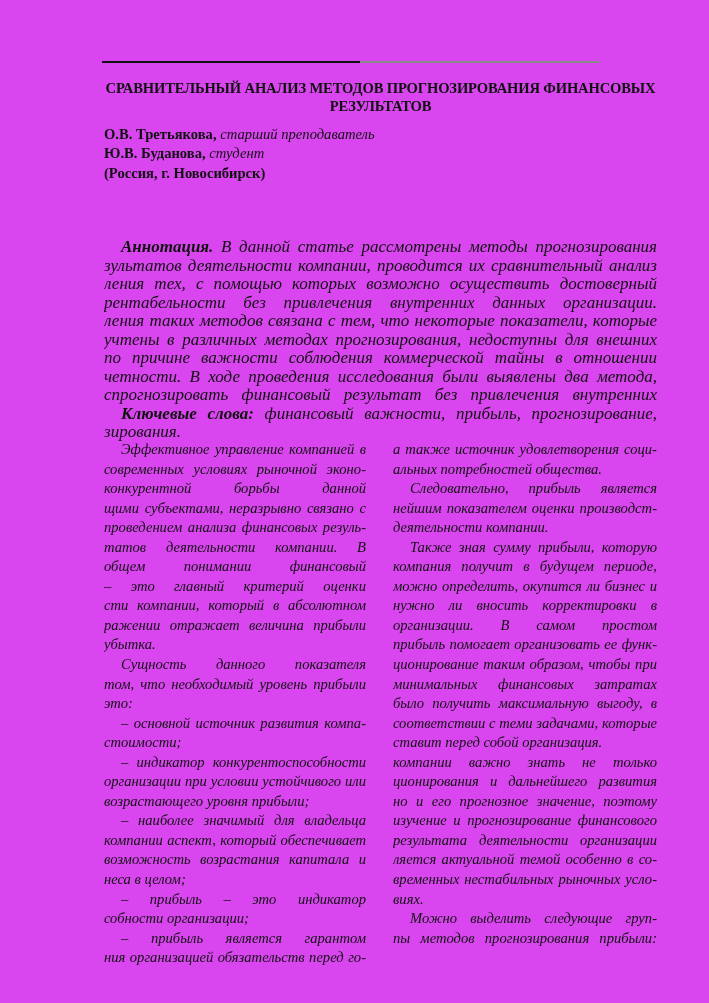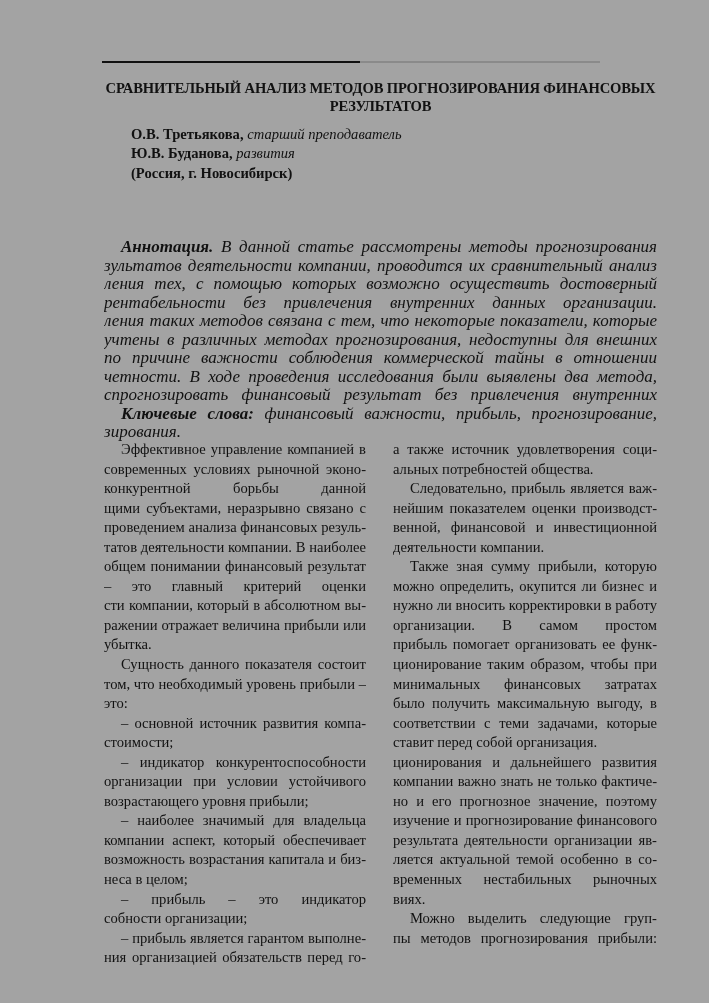--- a/index.html
+++ b/index.html
@@ -1,42 +1,42 @@
 <!DOCTYPE html>
 <html><head>
 <meta charset="utf-8">
 <style>
   html, body { margin: 0; padding: 0; background: #ffffff; }
   body { width: 709px; height: 1003px; position: relative; overflow: hidden; color: #111; }
-  .page { position: absolute; left: 0; top: 0; width: 709px; height: 1003px; background: #a3a3a3; }
+  .page { position: absolute; left: 0; top: 0; width: 709px; height: 1003px; background: #d946ef; }
   .rule { position: absolute; top: 61px; height: 2px; }
   .rule-dark { left: 102px; width: 258px; background: #111; }
   .rule-gray { left: 360px; width: 240px; background: #8a8a8a; }
 
   .title { position: absolute; left: 104px; width: 553px; top: 80px;
     font-family: "Liberation Serif", serif; font-weight: bold; font-size: 14.6px;
     line-height: 17.5px; text-align: center; letter-spacing: -0.15px; }
   .title div { white-space: nowrap; }
 
   .authors { position: absolute; left: 104px; top: 125px; width: 560px;
     font-family: "Liberation Serif", serif; font-size: 14.6px; line-height: 19.4px; }
-  .authors .line { white-space: nowrap; margin-left: 27px; }
+  .authors .line { white-space: nowrap; }
   .b { font-weight: bold; }
   .i { font-style: italic; }
 
   .abstract { position: absolute; left: 104px; top: 238px; width: 553px;
     font-family: "Liberation Serif", serif; font-style: italic; font-size: 17px; line-height: 18.55px; }
   .jl { display: block; text-align: justify; text-align-last: justify; white-space: nowrap; overflow: hidden; height: 18.55px; }
   .abstract .jl { white-space: normal; }
   .last { text-align-last: left; }
   .ind { text-indent: 17px; }
 
   .col { position: absolute; top: 440px; font-family: "Liberation Serif", serif;
     font-size: 14.6px; line-height: 19.55px; }
-  .col .jl { height: 19.55px; white-space: normal; }
+  .col .jl { height: 19.55px; white-space: normal; font-style: italic; }
   .col-left { left: 104px; width: 262px; }
   .col-right { left: 393px; width: 264px; }
 </style>
 </head>
 <body>
 
 <div class="page">
   <div class="rule rule-dark"></div>
   <div class="rule rule-gray"></div>
 
@@ -45,21 +45,21 @@
     <div>РЕЗУЛЬТАТОВ</div>
   </div>
 
   <div class="authors">
     <div class="line">
       <span class="b">О.В. Третьякова,</span>
       <span class="i">старший преподаватель</span>
     </div>
     <div class="line">
       <span class="b">Ю.В. Буданова,</span>
-      <span class="i">развития</span>
+      <span class="i">студент</span>
     </div>
     <div class="line b">(Россия, г. Новосибирск)</div>
   </div>
 
   <div class="abstract">
     <span class="jl ind"><span class="b">Аннотация.</span> <span>В данной статье рассмотрены методы прогнозирования финансовых ре-</span></span>
     <span class="jl">зультатов деятельности компании, проводится их сравнительный анализ с целью выяв-</span>
     <span class="jl">ления тех, с помощью которых возможно осуществить достоверный прогноз прибыли и</span>
     <span class="jl">рентабельности без привлечения внутренних данных организации.  Необходимость выде-</span>
     <span class="jl">ления таких методов связана с тем, что некоторые показатели, которые должны быть</span>
@@ -98,34 +98,34 @@
       <span class="jl ind">– прибыль – это индикатор кредитоспо-</span>
       <span class="jl last">собности организации;</span>
       <span class="jl ind">– прибыль является гарантом выполне-</span>
       <span class="jl">ния организацией обязательств перед го-</span>
     </div>
   <div class="col col-right" id="col-right">
       <span class="jl">а также источник удовлетворения соци-</span>
       <span class="jl last">альных потребностей общества.</span>
       <span class="jl ind">Следовательно, прибыль является важ-</span>
       <span class="jl">нейшим показателем оценки производст-</span>
-      <span class="jl">венной, финансовой и инвестиционной</span>
       <span class="jl last">деятельности компании.</span>
       <span class="jl ind">Также зная сумму прибыли, которую</span>
+      <span class="jl">компания получит в будущем периоде,</span>
       <span class="jl">можно определить, окупится ли бизнес и</span>
       <span class="jl">нужно ли вносить корректировки в работу</span>
       <span class="jl">организации. В самом простом понимании,</span>
       <span class="jl">прибыль помогает организовать ее функ-</span>
       <span class="jl">ционирование таким образом, чтобы при</span>
       <span class="jl">минимальных финансовых затратах можно</span>
       <span class="jl">было получить максимальную выгоду, в</span>
       <span class="jl">соответствии с теми задачами, которые</span>
       <span class="jl last">ставит перед собой организация.</span>
+      <span class="jl">компании важно знать не только фактиче-</span>
       <span class="jl">ционирования и дальнейшего развития</span>
-      <span class="jl">компании важно знать не только фактиче-</span>
       <span class="jl">но и его прогнозное значение, поэтому</span>
       <span class="jl">изучение и прогнозирование финансового</span>
       <span class="jl">результата деятельности организации яв-</span>
       <span class="jl">ляется актуальной темой особенно в со-</span>
       <span class="jl">временных нестабильных рыночных усло-</span>
       <span class="jl last">виях.</span>
       <span class="jl ind">Можно выделить следующие груп-</span>
       <span class="jl">пы методов прогнозирования прибыли:</span>
     </div>
 </div>

